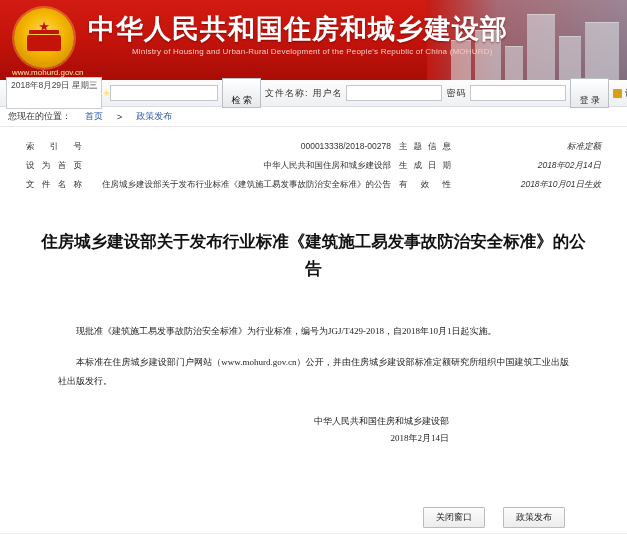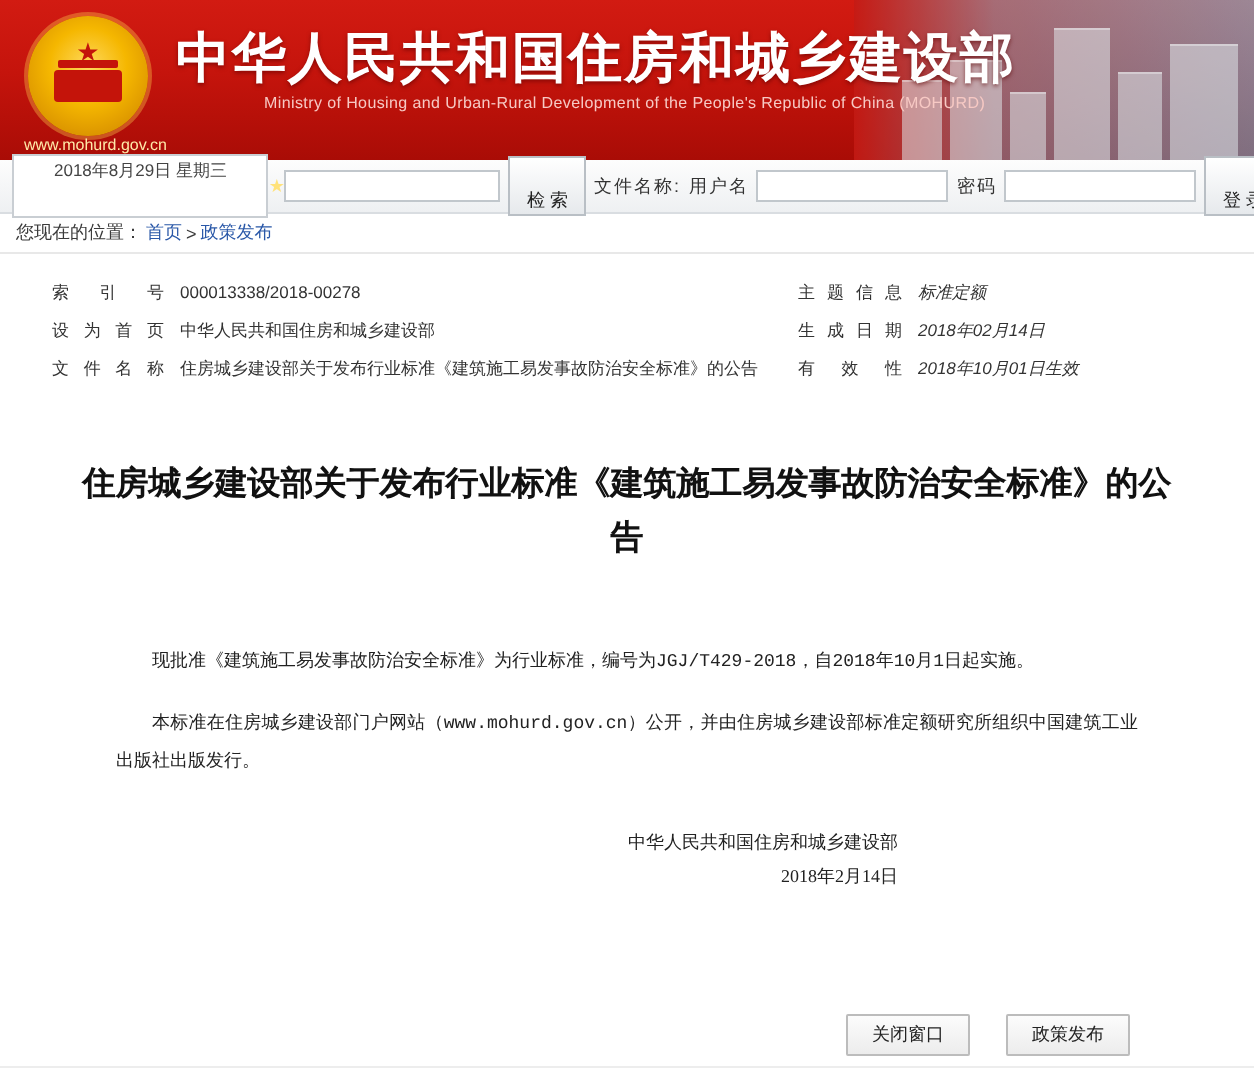--- a/index.html
+++ b/index.html
@@ -95,21 +95,21 @@
     background: linear-gradient(180deg, #fdfdfd 0%, #eef0f2 100%);
     border-bottom: 1px solid #d9dde1;
     display: flex; align-items: center;
     padding: 0 6px;
     gap: 4px;
     font-size: 9px; color: #333;
   }
   .tb-date {
     border: 1px solid #c9ced3; background: #fff;
     height: 32px; line-height: 14px;
-    padding: 0 20px; font-size: 8.5px; color: #444;
+    padding: 0 4px; font-size: 8.5px; color: #444;
     white-space: nowrap;
   }
   .tb-logo {
     width: 17px; height: 17px; border-radius: 2px;
     background: radial-gradient(circle at 50% 45%, #ff6f5c 0%, #d42314 60%, #a50d04 100%);
     position: relative;
   }
   .tb-logo:after {
     content: "\2605"; position: absolute; left: 50%; top: 50%;
     transform: translate(-50%,-50%); color: #ffe27a; font-size: 9px;
@@ -140,37 +140,38 @@
   }
 
   
   .breadcrumb {
     width: 627px; height: 20px;
     display: flex; align-items: center;
     padding-left: 8px;
     font-size: 9px; color: #3a3a3a;
     border-bottom: 1px solid #e8e8e8;
     background: #fff;
-    gap: 2px;
+    gap: 14px;
   }
   .breadcrumb .crumb-link { color: #2a58a8; cursor: pointer; }
 
   
   .meta-wrap { padding: 10px 22px 0 22px; }
   table.meta {
     width: 100%;
     border-collapse: collapse;
     font-size: 8.5px;
     color: #333;
     table-layout: fixed;
   }
   table.meta td {
     padding: 3px 4px;
     vertical-align: top;
     line-height: 1.5;
+    text-align: right;
   }
   td.lbl { width: 64px; text-align: justify; text-align-last: justify; color: #333; white-space: nowrap; }
   td.val { color: #333; }
   td.lbl2 { width: 60px; text-align: justify; text-align-last: justify; white-space: nowrap; }
   td.val2 { width: 150px; font-style: italic; }
 
   
   .doc-title {
     margin: 36px 40px 0 40px;
     text-align: center;
@@ -180,21 +181,21 @@
     color: #111;
     line-height: 1.6;
   }
 
   
   .doc-body {
     margin: 40px 58px 0 58px;
     font-size: 9px;
     color: #222;
     line-height: 2.1;
-    font-family: Liberation Mono, monospace;
+    font-family: Liberation Serif, serif;
   }
   .doc-body p { margin: 0 0 12px 0; text-indent: 2em; text-align: justify; }
 
   .signature {
     margin: 22px 58px 0 0;
     text-align: right;
     padding-right: 120px;
     font-size: 9px;
     line-height: 1.9;
     color: #222;

